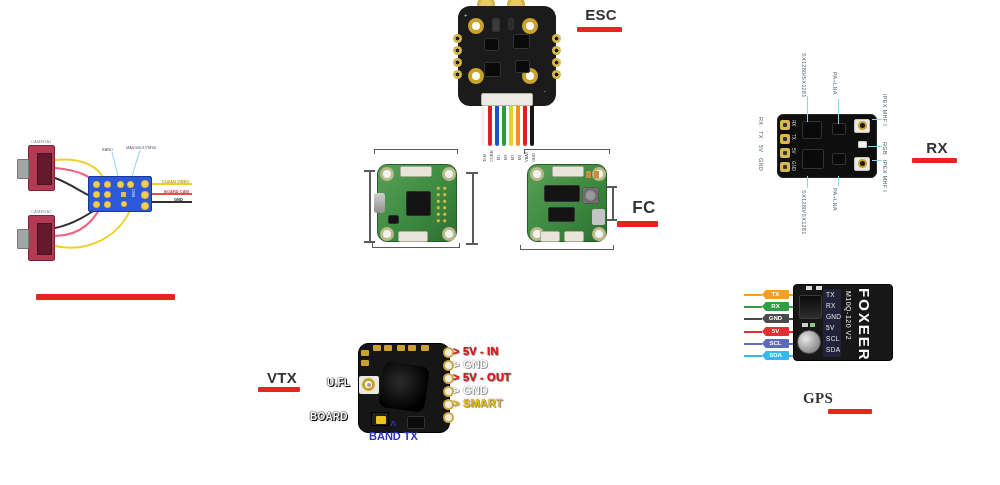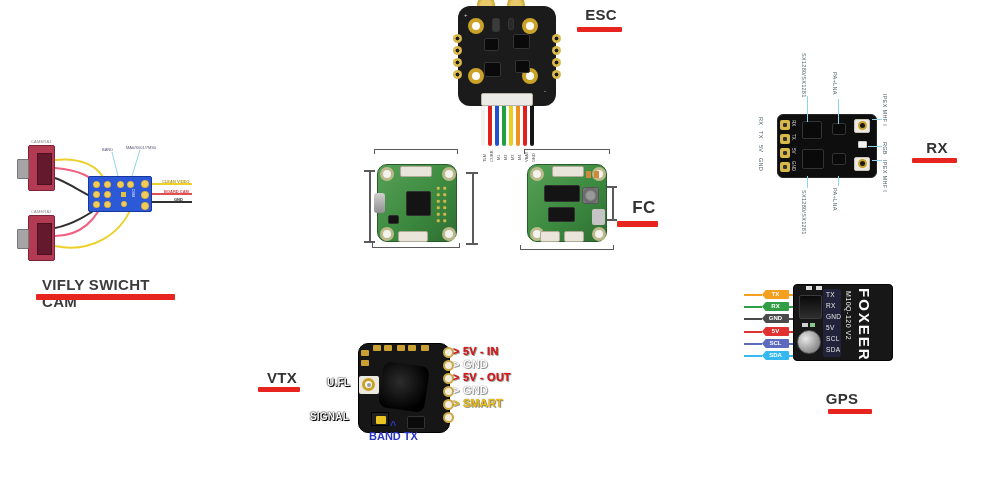--- a/index.html
+++ b/index.html
@@ -244,21 +244,20 @@
     <span class="abs vtext" style="left:42px; top:12px; font-size:3.5px; color:#dfe6ff;">DSM</span>
     <div class="abs gpad" style="left:52px; top:3px; width:8px; height:8px;"></div>
     <div class="abs gpad" style="left:52px; top:14px; width:8px; height:8px;"></div>
     <div class="abs gpad" style="left:52px; top:25px; width:8px; height:8px;"></div>
   </div>
   <span class="abs tiny-label" style="left:102px; top:147px;">BAND</span>
   <span class="abs tiny-label" style="left:126px; top:145px;">MA6/S001/7MS0</span>
   <span class="abs out-label" style="left: 162px; top: 179px; color: rgb(184, 155, 30);">CLEAN VIDEO</span>
   <span class="abs out-label" style="left: 164px; top: 189px; color: rgb(216, 72, 72);">BOARD CAM</span>
   <span class="abs out-label" style="left: 174px; top: 197px; color: rgb(46, 46, 46);">GND</span>
-  <div class="abs sec-label" style="left:42px; top:276px; width:136px; text-align:left; color:#3c3c3c;">VIFLY  SWICHT CAM</div>
   <div class="abs underline" style="left: 36px; top: 294px; width: 139px; height: 6px; background: rgb(232, 36, 31);"></div>
 
   <div class="abs vtx-board" style="left:358px; top:343px; width:92px; height:90px;">
     <div class="abs vtx-toppad" style="left:14px; top:1px; width:8px; height:6px;"></div>
     <div class="abs vtx-toppad" style="left:25px; top:1px; width:8px; height:6px;"></div>
     <div class="abs vtx-toppad" style="left:38px; top:1px; width:8px; height:6px;"></div>
     <div class="abs vtx-toppad" style="left:49px; top:1px; width:8px; height:6px;"></div>
     <div class="abs vtx-toppad" style="left:62px; top:1px; width:8px; height:6px;"></div>
     <div class="abs vtx-toppad" style="left:2px; top:6px; width:8px; height:6px;"></div>
     <div class="abs vtx-toppad" style="left:2px; top:16px; width:8px; height:6px;"></div>
@@ -272,21 +271,21 @@
     </div>
     <div class="abs chip" style="left:48px; top:72px; width:18px; height:13px;"></div>
     <div class="abs vtx-pincircle" style="left:84px; top:3px;"></div>
     <div class="abs vtx-pincircle" style="left:84px; top:16px;"></div>
     <div class="abs vtx-pincircle" style="left:84px; top:29px;"></div>
     <div class="abs vtx-pincircle" style="left:84px; top:42px;"></div>
     <div class="abs vtx-pincircle" style="left:84px; top:55px;"></div>
     <div class="abs vtx-pincircle" style="left:84px; top:68px;"></div>
   </div>
   <span class="abs vtx-outline-txt" style="left:327px; top:377px;">U.FL</span>
-  <span class="abs vtx-outline-txt" style="left:310px; top:411px;">SIGNAL</span>
+  <span class="abs vtx-outline-txt" style="left:310px; top:411px;">BOARD</span>
   <div class="abs pin-row" style="left:453px; top:345px;"><span style="color: rgb(232, 19, 19);">&gt;</span> <span style="color: rgb(232, 19, 19);">5V - IN</span></div>
   <div class="abs pin-row" style="left:453px; top:358px;"><span style="color: rgb(255, 255, 255);">&gt;</span> <span style="color: rgb(255, 255, 255);">GND</span></div>
   <div class="abs pin-row" style="left:453px; top:371px;"><span style="color: rgb(232, 19, 19);">&gt;</span> <span style="color: rgb(232, 19, 19);">5V - OUT</span></div>
   <div class="abs pin-row" style="left:453px; top:384px;"><span style="color: rgb(255, 255, 255);">&gt;</span> <span style="color: rgb(255, 255, 255);">GND</span></div>
   <div class="abs pin-row" style="left:453px; top:397px;"><span style="color: rgb(240, 192, 16);">&gt;</span> <span style="color: rgb(240, 192, 16);">SMART</span></div>
   <span class="abs crsf" style="left: 390px; top: 419px; font-size: 11px; color: rgb(42, 53, 192);">^</span>
   <span class="abs crsf" style="left: 369px; top: 430px; font-size: 11px; color: rgb(42, 53, 192);">BAND TX</span>
   <div class="abs sec-label" style="left:260px; top:369px; width:44px;">VTX</div>
   <div class="abs underline" style="left: 258px; top: 387px; width: 42px; background: rgb(232, 36, 31);"></div>
 
@@ -332,16 +331,16 @@
       <div class="gps-padtxt">TX</div>
       <div class="gps-padtxt">RX</div>
       <div class="gps-padtxt">GND</div>
       <div class="gps-padtxt">5V</div>
       <div class="gps-padtxt">SCL</div>
       <div class="gps-padtxt">SDA</div>
     </div>
     <span class="abs vtext" style="left:51px; top:6px; height:64px; font-size:7px; color:#ededed; letter-spacing:.5px;">M10Q-120 V2</span>
     <span class="abs vtext" style="left:62px; top:3px; height:72px; font-size:15px; font-weight:bold; color:#fafafa; letter-spacing:2px;">FOXEER</span>
   </div>
-  <div class="abs sec-label" style="left:820px; top:390px; width:44px;">GPS</div>
+  <div class="abs sec-label" style="left:796px; top:390px; width:44px;font-family:Liberation Serif, serif;">GPS</div>
   <div class="abs underline" style="left: 828px; top: 409px; width: 44px; background: rgb(232, 36, 31);"></div>
 
 </div>
 
 </body></html>

